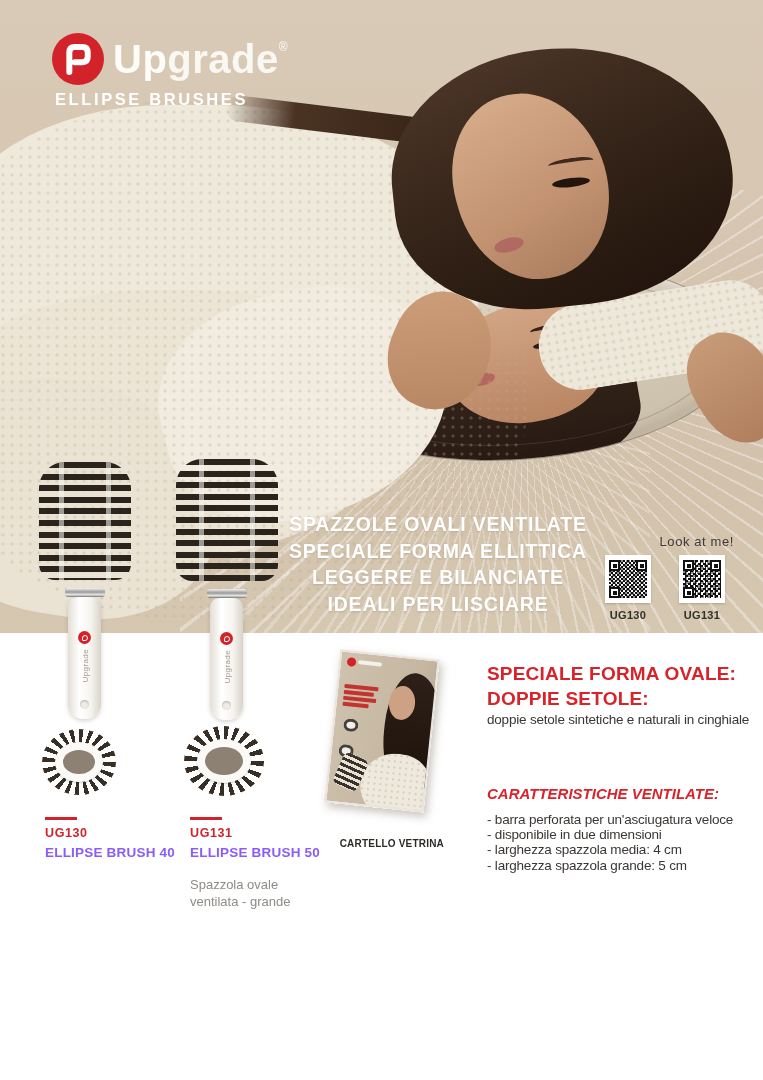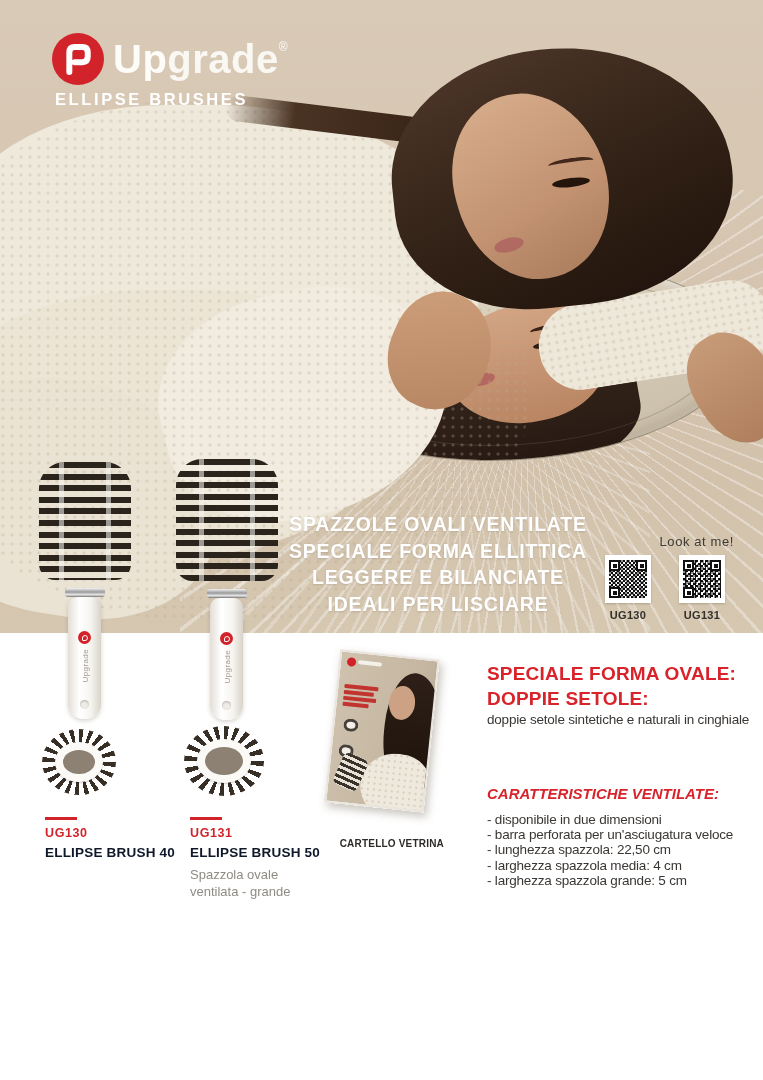--- a/index.html
+++ b/index.html
@@ -101,21 +101,21 @@
 
   .cross-section { position:absolute; border-radius:50%;
        background:repeating-conic-gradient(#372f26 0deg 8deg, rgba(0,0,0,0) 8deg 18deg); }
   .cross-section .ring { position:absolute; inset:13px; border-radius:50%; background:#fbfaf7; box-shadow:0 1px 2px rgba(0,0,0,.2); }
   .cross-section .core { position:absolute; inset:21px; border-radius:50%; background:#8c8172; }
 
   
   .prod { position:absolute; width:135px; }
   .prod .rule { width:32px; height:3px; background:#d2232a; margin-bottom:6px; }
   .prod .code { color:#d2232a; font-weight:700; font-size:12.5px; letter-spacing:.6px; margin-bottom:5px; }
-  .prod .name { color:#0f172a; font-weight:700; font-size:13.5px; letter-spacing:.2px; margin-bottom:6px; }
+  .prod .name { color:#8b5cf6; font-weight:700; font-size:13.5px; letter-spacing:.2px; margin-bottom:16px; }
   .prod .desc { color:#8f8b85; font-size:13px; line-height:17px; }
 
   
   .cartello { position:absolute; left:332px; top:654px; width:100px; height:154px; transform:rotate(6deg);
        background:linear-gradient(100deg,#cfc2ae 0%,#c4b6a0 70%,#b5a791 100%);
        box-shadow:3px 4px 8px rgba(100,90,70,.35); border:2px solid #e9e5de; overflow:hidden; }
   .mini-logo { position:absolute; left:6px; top:5px; width:9px; height:9px; background:#d2232a; border-radius:50%; }
   .mini-word { position:absolute; left:17px; top:7px; width:24px; height:4px; background:#f4f1ea; border-radius:2px; }
   .mini-red-lines span { position:absolute; left:6px; height:3.5px; background:#c2342f; border-radius:1px; }
   .mini-red-lines span:nth-child(1){ top:32px; width:34px; }
@@ -289,21 +289,20 @@
   <div class="cartello-label">CARTELLO VETRINA</div>
 
   <div class="details">
     <div class="sec-title">SPECIALE FORMA OVALE:</div>
     <div class="sec-title">DOPPIE SETOLE:</div>
     <div class="sec-body">doppie setole sintetiche e naturali in cinghiale</div>
   </div>
   <div class="tech">
     <div class="tech-title">CARATTERISTICHE VENTILATE:</div>
     <div class="tech-items">
+      <div>- barra perforata per un'asciugatura veloce</div>
       <div>- disponibile in due dimensioni</div>
-      <div>- barra perforata per un'asciugatura veloce</div>
-      <div>- lunghezza spazzola: 22,50 cm</div>
       <div>- larghezza spazzola media: 4 cm</div>
       <div>- larghezza spazzola grande: 5 cm</div>
     </div>
   </div>
 
 </div>
 
 </body></html>

